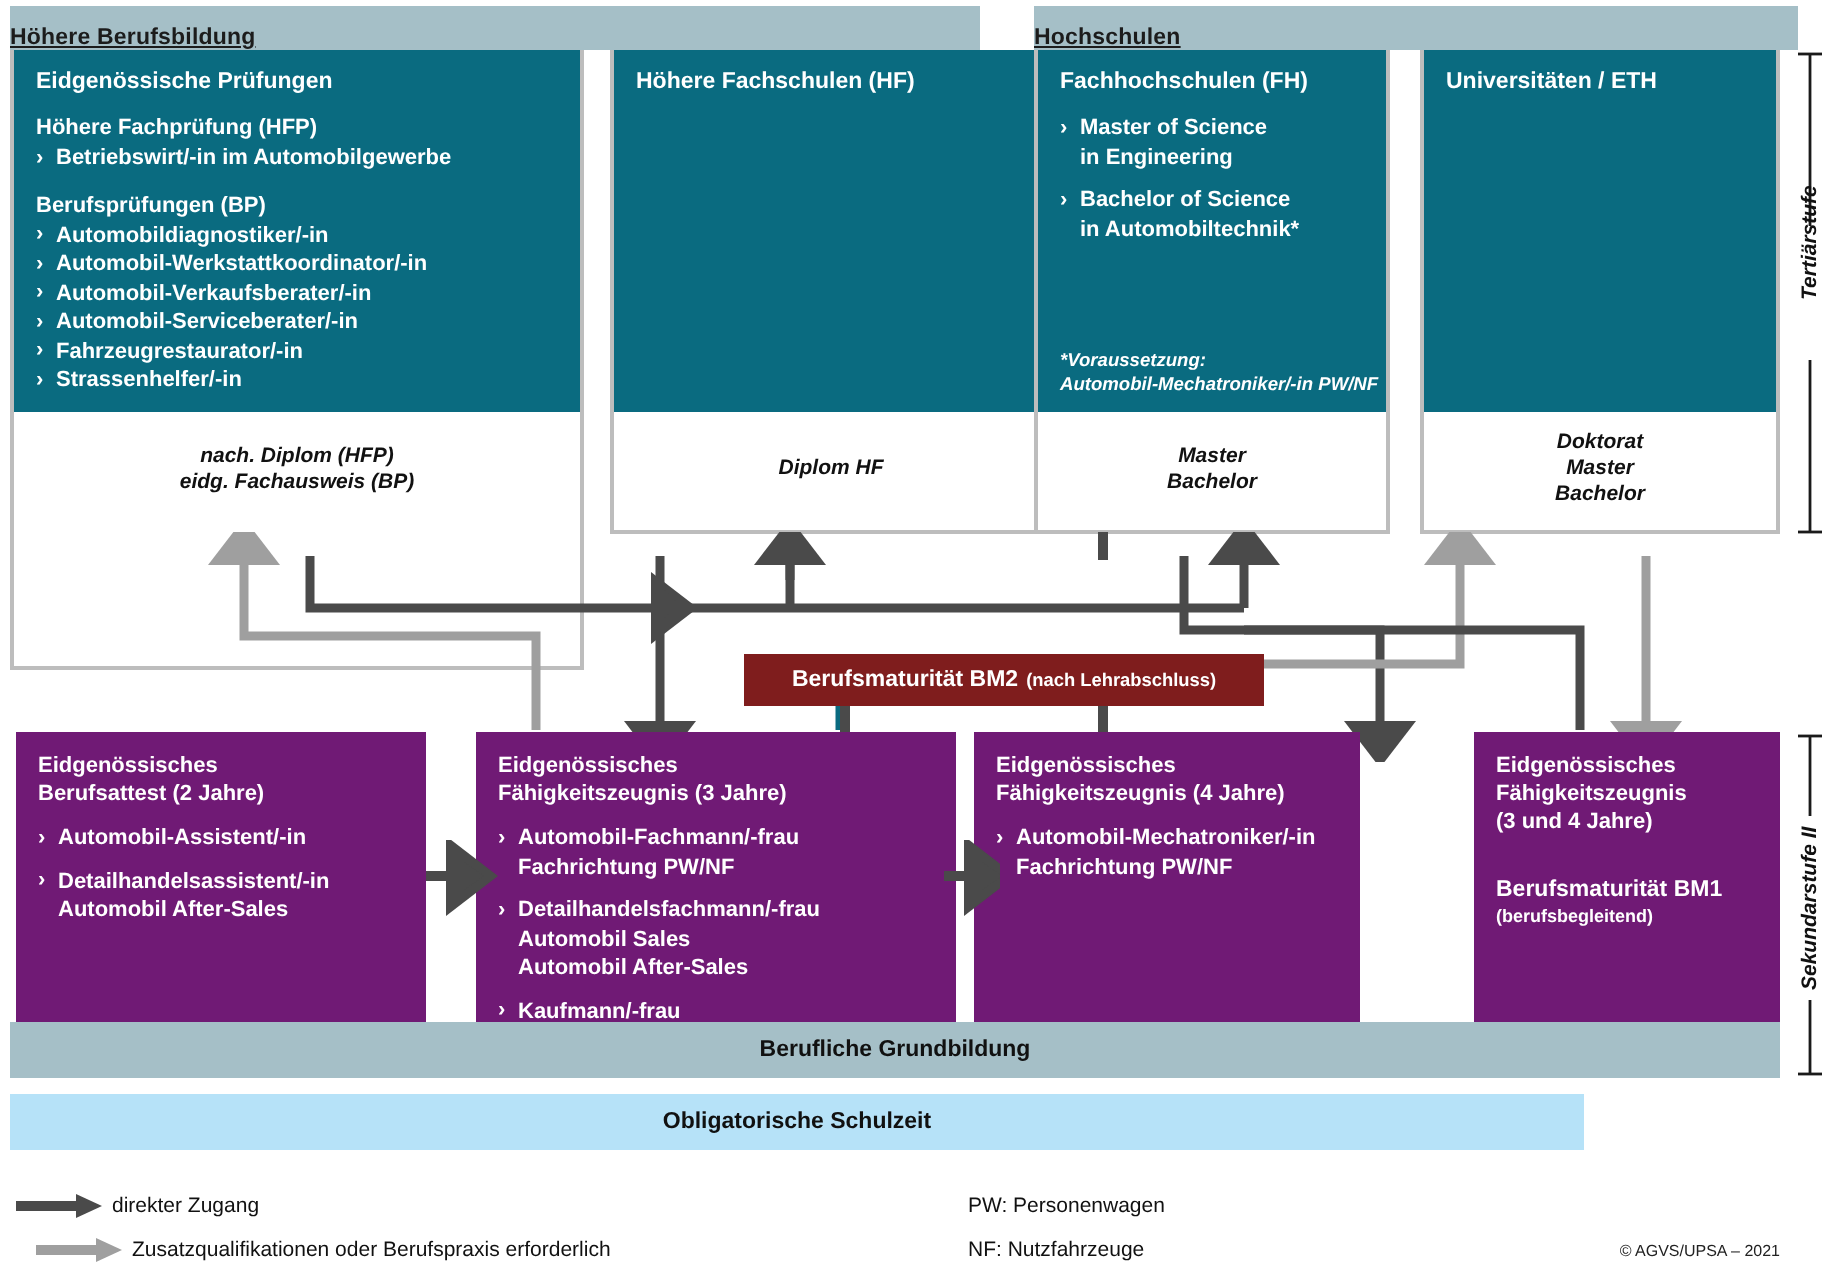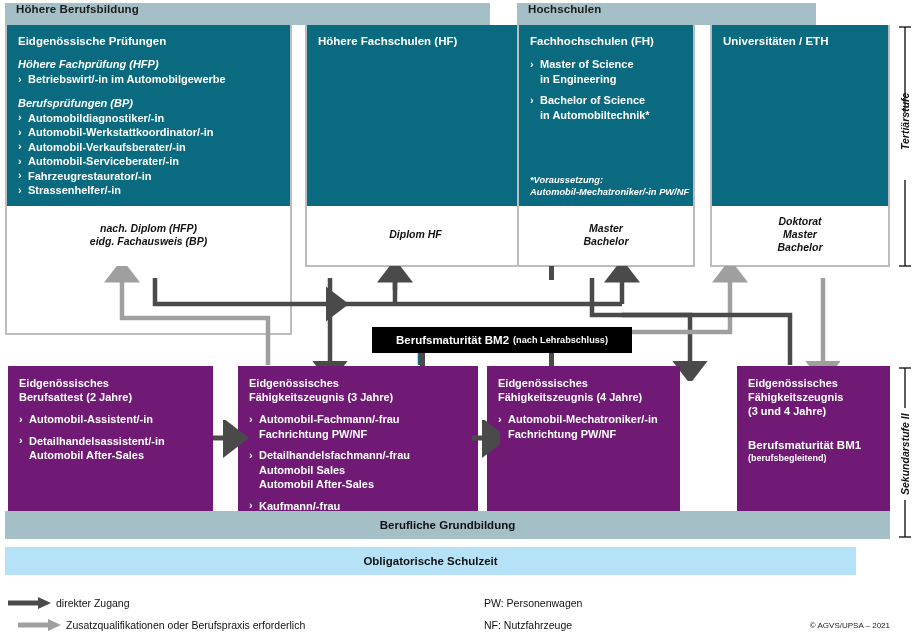--- a/index.html
+++ b/index.html
@@ -6,37 +6,37 @@
   body{
     width:920px;height:637px;position:relative;overflow:hidden;
     font-family:"Liberation Sans","DejaVu Sans",sans-serif;
     color:#1a1a1a;
   }
   .abs{position:absolute;box-sizing:border-box;}
 
   
   .hdrbar{
     background:#a5bfc7;color:#1c1c1c;font-size:11.5px;font-weight:bold;
-    display:flex;align-items:flex-start;padding-left:11px;letter-spacing:.1px;
+    display:flex;align-items:flex-end;letter-spacing:.1px;text-decoration:underline;
   }
 
   
   .tcol{border:2px solid #bdbdbd;border-top:none;background:#ffffff;}
   .tcol .teal{
     background:#0a6b80;color:#ffffff;width:100%;box-sizing:border-box;
     padding:9px 11px 10px 11px;
   }
   .tcol .cert{
     background:#ffffff;color:#111;display:flex;align-items:center;
     justify-content:center;text-align:center;font-style:italic;
     font-weight:bold;font-size:10.5px;line-height:13px;width:100%;
     box-sizing:border-box;
   }
   .t-title{font-size:11.5px;font-weight:bold;margin:0 0 9px 0;line-height:14px;}
-  .t-sub{font-size:11px;font-weight:bold;margin:0 0 1px 0;line-height:14px;font-style:italic;}
+  .t-sub{font-size:11px;font-weight:bold;margin:0 0 1px 0;line-height:14px;}
   .t-gap{height:9px;}
   ul.bl{list-style:none;margin:0;padding:0;}
   ul.bl li{
     font-size:11px;font-weight:bold;line-height:14.5px;
     padding-left:10px;position:relative;margin:0 0 0 0;
   }
   ul.bl li:before{
     content:"\203A";position:absolute;left:0;top:-0.5px;font-weight:bold;
   }
   ul.bl.sp li{margin-bottom:7px;}
@@ -47,21 +47,21 @@
   
   .sbox{
     background:#701a75;color:#fff;padding:10px 11px;box-sizing:border-box;
   }
   .s-title{font-size:11px;font-weight:bold;line-height:14px;margin-bottom:8px;}
   .s-bm{font-size:11.5px;font-weight:bold;line-height:14px;}
   .s-bm small{font-size:9px;font-weight:bold;display:block;line-height:12px;}
 
   
   .bm2{
-    background:#000000;color:#fff;display:flex;align-items:center;
+    background:#7f1d1d;color:#fff;display:flex;align-items:center;
     justify-content:center;font-size:11.5px;font-weight:bold;
   }
   .bm2 small{font-size:9.2px;font-weight:bold;margin-left:4px;}
 
   
   .bbar{
     display:flex;align-items:center;justify-content:center;
     font-size:11.5px;font-weight:bold;color:#111;
   }
   .bbar.grund{background:#a5bfc7;}
@@ -80,21 +80,21 @@
   .copy{font-size:8px;color:#222;text-align:right;}
 
   svg{display:block;}
 </style>
 </head>
 <body>
 
 <div class="abs hdrbar" style="left:5px;top:3px;width:485px;height:22px;">
   <span>Höhere Berufsbildung</span>
 </div>
-<div class="abs hdrbar" style="left:517px;top:3px;width:299px;height:22px;">
+<div class="abs hdrbar" style="left:517px;top:3px;width:382px;height:22px;">
   <span>Hochschulen</span>
 </div>
 
 <div class="abs tcol" style="left:5px;top:25px;width:287px;height:310px;">
   <div class="teal" style="height:181px;">
     <div class="t-title">Eidgenössische Prüfungen</div>
     <div class="t-sub">Höhere Fachprüfung (HFP)</div>
     <ul class="bl">
       <li>Betriebswirt/-in im Automobilgewerbe</li>
     </ul>
@@ -253,21 +253,21 @@
     <path d="M3,18 L18,18" marker-end="url(#headDark)"></path>
     <path d="M262,18 L277,18" marker-end="url(#headDark)"></path>
   </g>
   <path d="M22,11 L22,25 L32,18 z" fill="#4a4a4a"></path>
   <path d="M281,11 L281,25 L291,18 z" fill="#4a4a4a"></path>
 </svg>
 
 <div class="abs bbar grund" style="left:5px;top:511px;width:885px;height:28px;">
   <span>Berufliche Grundbildung</span>
 </div>
-<div class="abs bbar oblig" style="left:5px;top:547px;width:851px;height:28px;">
+<div class="abs bbar oblig" style="left:5px;top:547px;width:787px;height:28px;">
   <span>Obligatorische Schulzeit</span>
 </div>
 
 <svg class="abs" style="left:898px;top:25px;width:14px;height:243px;" width="14" height="243" viewBox="0 0 14 243">
   <g stroke="#1a1a1a" stroke-width="1.4" fill="none">
     <line x1="1" y1="2" x2="13" y2="2"></line>
     <line x1="7" y1="2" x2="7" y2="88"></line>
     <line x1="7" y1="155" x2="7" y2="241"></line>
     <line x1="1" y1="241" x2="13" y2="241"></line>
   </g>

